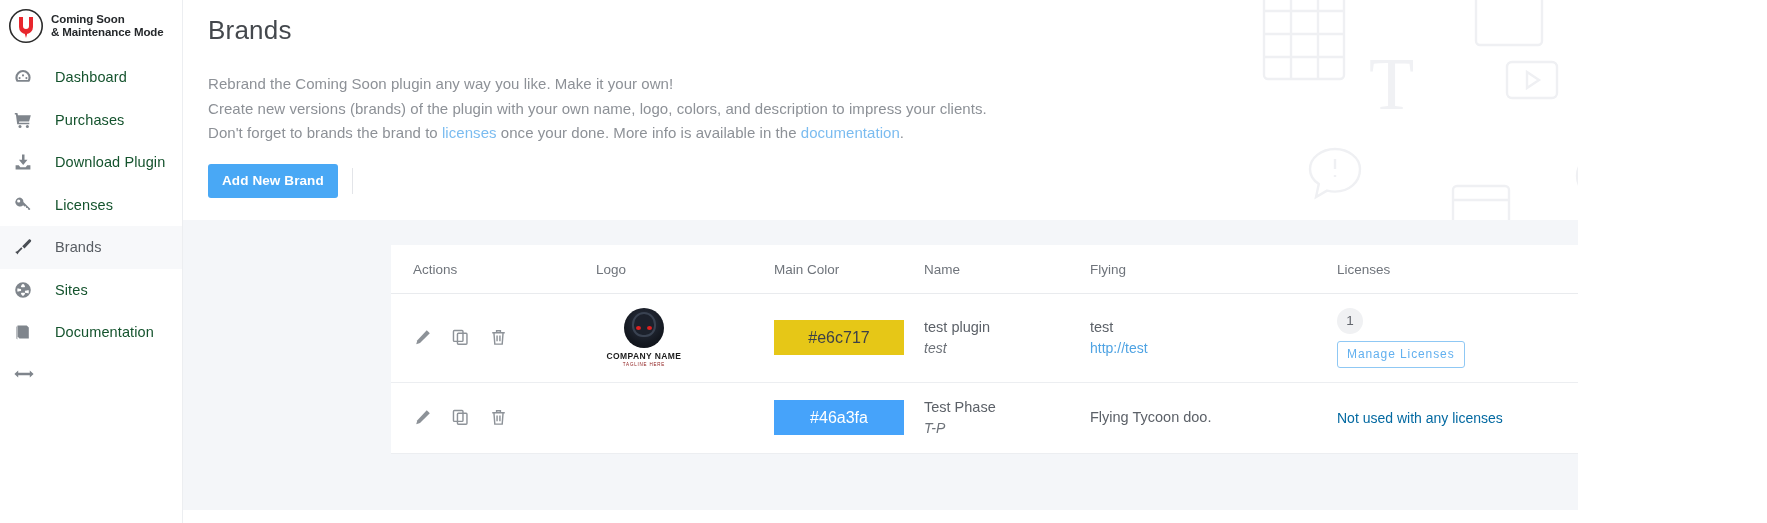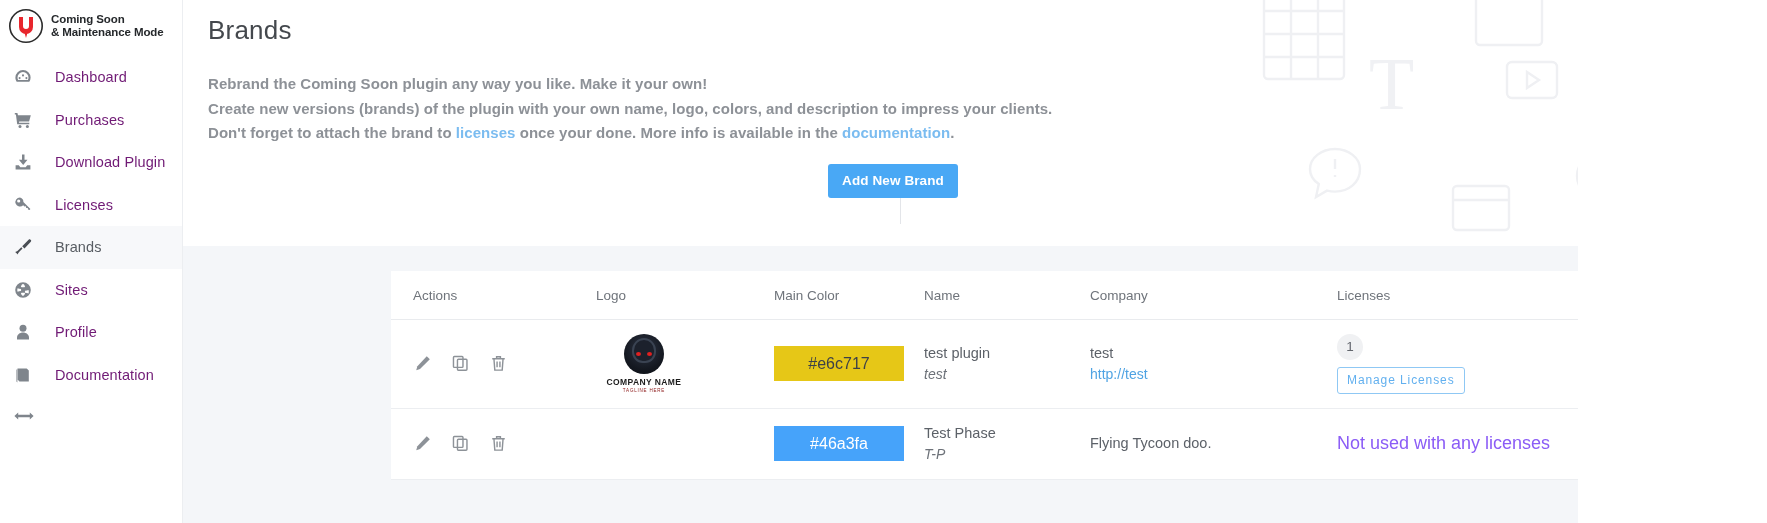--- a/index.html
+++ b/index.html
@@ -43,21 +43,21 @@
   .nav-item.active { background: #f7f8fa; }
   .nav-ico {
     width: 26px; flex: 0 0 26px; height: 22px;
     display: flex; align-items: center; justify-content: flex-start;
     color: #7f858c;
   }
   .nav-ico svg { display: block; }
   .nav-label {
     margin-left: 16px;
     font-size: 14.5px;
-    color: #701a75;
+    color: #14532d;
     letter-spacing: .1px;
   }
   .nav-item.active .nav-label { color: #585d63; }
   .nav-item.active .nav-ico { color: #4a4f55; }
   .collapse-row {
     display: flex; align-items: center; height: 40px; padding-left: 13px;
     color: #7f858c; cursor: pointer;
   }
 
   
@@ -73,29 +73,29 @@
   .wm svg { display: block; }
   .wm-letter {
     font-size: 74px; color: #f0f1f4; font-family: "Liberation Serif", serif;
   }
 
   .content { position: relative; z-index: 2; padding: 0 0 0 25px; }
   .page-title {
     font-size: 26px; color: #44484d; font-weight: normal;
     padding-top: 15px; letter-spacing: .2px;
   }
-  .desc { margin-top: 26px; font-weight: bold; }
+  .desc { margin-top: 26px; }
   .desc p {
     font-size: 15px; color: #8d9197; line-height: 24.5px;
     letter-spacing: .05px;
   }
   .desc a { color: #7bbcf0; text-decoration: none; }
   .desc a.doc { color: #7bbcf0; }
 
-  .btn-row { margin-top: 18px; display: flex; align-items: center; flex-direction: column; }
+  .btn-row { margin-top: 18px; display: flex; align-items: center; }
   .btn-primary {
     background: #49a8f5; color: #ffffff;
     border: none; border-radius: 3px;
     font-size: 13.5px; font-weight: bold;
     padding: 9px 14px 10px 14px;
     cursor: pointer; font-family: "Liberation Sans", sans-serif;
     letter-spacing: .1px;
   }
   .btn-sep {
     width: 1px; height: 26px; background: #e3e5e9; margin-left: 14px;
@@ -188,21 +188,21 @@
     background: #f0f1f3; color: #62666d;
     display: flex; align-items: center; justify-content: center;
     font-size: 13.5px; margin-bottom: 7px;
   }
   .btn-outline {
     border: 1px solid #8fc8f4; color: #62b0ef; background: #ffffff;
     font-size: 12px; padding: 5px 9px 6px 9px; border-radius: 3px;
     cursor: pointer; letter-spacing: .9px;
     font-family: "Liberation Sans", sans-serif;
   }
-  .lic-none { font-size: 18px; color: #8b5cf6; }
+  .lic-none { font-size: 14px; color: #0369a1; }
   .note-cell { text-align: right; padding-right: 18px; }
 </style>
 </head>
 <body>
 
 <div class="app">
 
   <aside class="sidebar">
 
     <div class="brand-head">
@@ -275,29 +275,20 @@
 
       <div class="nav-item">
         <span class="nav-ico">
           <svg width="20" height="20" viewBox="0 0 20 20" fill="currentColor">
             <path d="M10 2.2a7.8 7.8 0 1 0 0 15.6 7.8 7.8 0 0 0 0-15.6zm0 1.9c.9 0 1.7 1.1 2.1 2.8-.7.2-1.4.3-2.1.3s-1.4-.1-2.1-.3C8.3 5.2 9.1 4.1 10 4.1zM4.3 10c0-.6.1-1.2.3-1.8 1 .4 2.2.7 3.5.8-.1.7-.1 1.4 0 2-1.3.1-2.5.4-3.5.8-.2-.6-.3-1.2-.3-1.8zm5.7 5.9c-.9 0-1.7-1.1-2.1-2.8.7-.2 1.4-.3 2.1-.3s1.4.1 2.1.3c-.4 1.7-1.2 2.8-2.1 2.8zm2-3.1c-.1-.7-.1-1.4 0-2 1.3-.1 2.5-.4 3.5-.8.2.6.3 1.2.3 1.8s-.1 1.2-.3 1.8c-1-.4-2.2-.7-3.5-.8z"></path>
           </svg>
         </span>
         <span class="nav-label">Sites</span>
       </div>
 
-      <div class="nav-item">
-        <span class="nav-ico">
-          <svg width="20" height="20" viewBox="0 0 20 20" fill="currentColor">
-            <circle cx="10" cy="6.2" r="3.5"></circle>
-            <path d="M10 10.6c-3.3 0-6 2.2-6 4.9v2.1h12v-2.1c0-2.7-2.7-4.9-6-4.9z"></path>
-          </svg>
-        </span>
-        <span class="nav-label">Profile</span>
-      </div>
 
       <div class="nav-item">
         <span class="nav-ico">
           <svg width="20" height="20" viewBox="0 0 20 20" fill="currentColor">
             <path d="M4.6 3.4h9.1l2.1 2v11.2H6.4l-1.8-2z"></path>
             <path d="M4.6 3.4 3 5v11.6l1.6 1z" opacity=".55"></path>
           </svg>
         </span>
         <span class="nav-label">Documentation</span>
       </div>
@@ -366,21 +357,21 @@
         </svg>
       </div>
     </div>
 
     <div class="content">
       <h1 class="page-title">Brands</h1>
 
       <div class="desc">
         <p>Rebrand the Coming Soon plugin any way you like. Make it your own!</p>
         <p>Create new versions (brands) of the plugin with your own name, logo, colors, and description to impress your clients.</p>
-        <p><span>Don't forget to attach the brand to </span><a href="#" class="lic">licenses</a><span> once your done. More info is available in the </span><a href="#" class="doc">documentation</a><span>.</span></p>
+        <p><span>Don't forget to brands the brand to </span><a href="#" class="lic">licenses</a><span> once your done. More info is available in the </span><a href="#" class="doc">documentation</a><span>.</span></p>
       </div>
 
       <div class="btn-row">
         <button class="btn-primary">Add New Brand</button>
         <div class="btn-sep"></div>
       </div>
     </div>
 
     <div class="table-wrap">
       <table class="brands">
@@ -392,21 +383,21 @@
           <col class="col-company">
             <col class="col-lic">
             <col class="col-note">
         </colgroup>
         <thead>
           <tr>
             <th>Actions</th>
             <th>Logo</th>
             <th>Main Color</th>
             <th>Name</th>
-            <th>Company</th>
+            <th>Flying</th>
             <th>Licenses</th>
             <th class="note-cell">Note</th>
           </tr>
         </thead>
         <tbody>
 
           <tr>
             <td>
               <div class="actions">
                 <span class="act">

